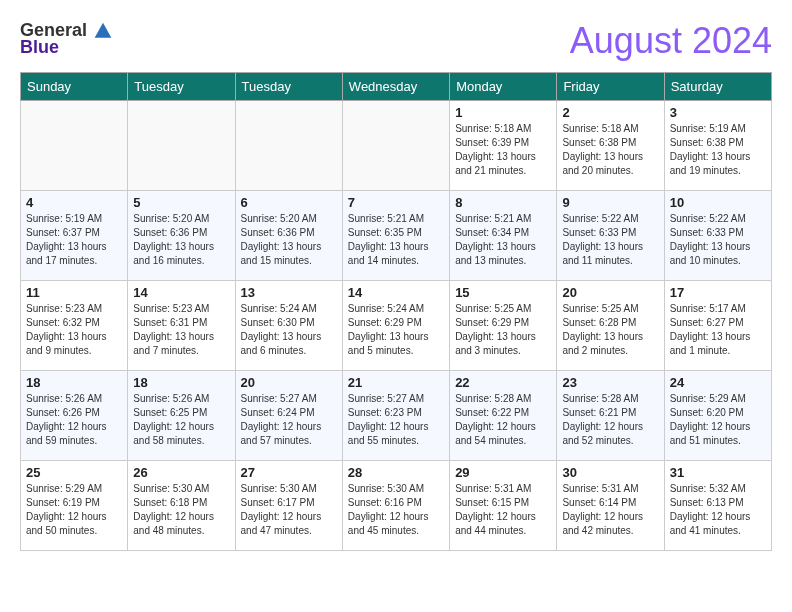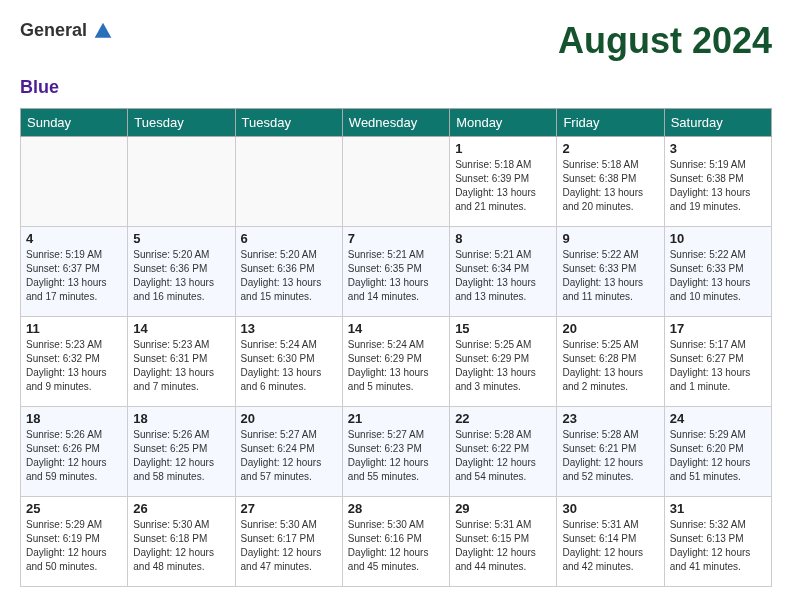--- a/index.html
+++ b/index.html
@@ -13,21 +13,20 @@
     .header {
       display: flex;
       justify-content: space-between;
       align-items: flex-start;
       margin-bottom: 10px;
     }
     .logo {
       display: flex;
       flex-direction: column;
       align-items: flex-start;
-      gap: 40px;
     }
     .logo-text {
       display: flex;
       align-items: center;
       gap: 2px;
     }
     .logo-general {
       font-size: 18px;
       font-weight: bold;
       color: #333;
@@ -40,22 +39,22 @@
     .logo-icon {
       width: 20px;
       height: 20px;
       margin-left: 4px;
     }
     .title-block {
       text-align: right;
     }
     .month-year {
       font-size: 36px;
-      font-weight: bold;
-      color: #14532d;
+      font-weight: normal;
+      color: #8b5cf6;
     }
     .location {
       font-size: 16px;
       color: #555;
     }
     .calendar {
       width: 100%;
       border-collapse: collapse;
       font-size: 11px;
     }

